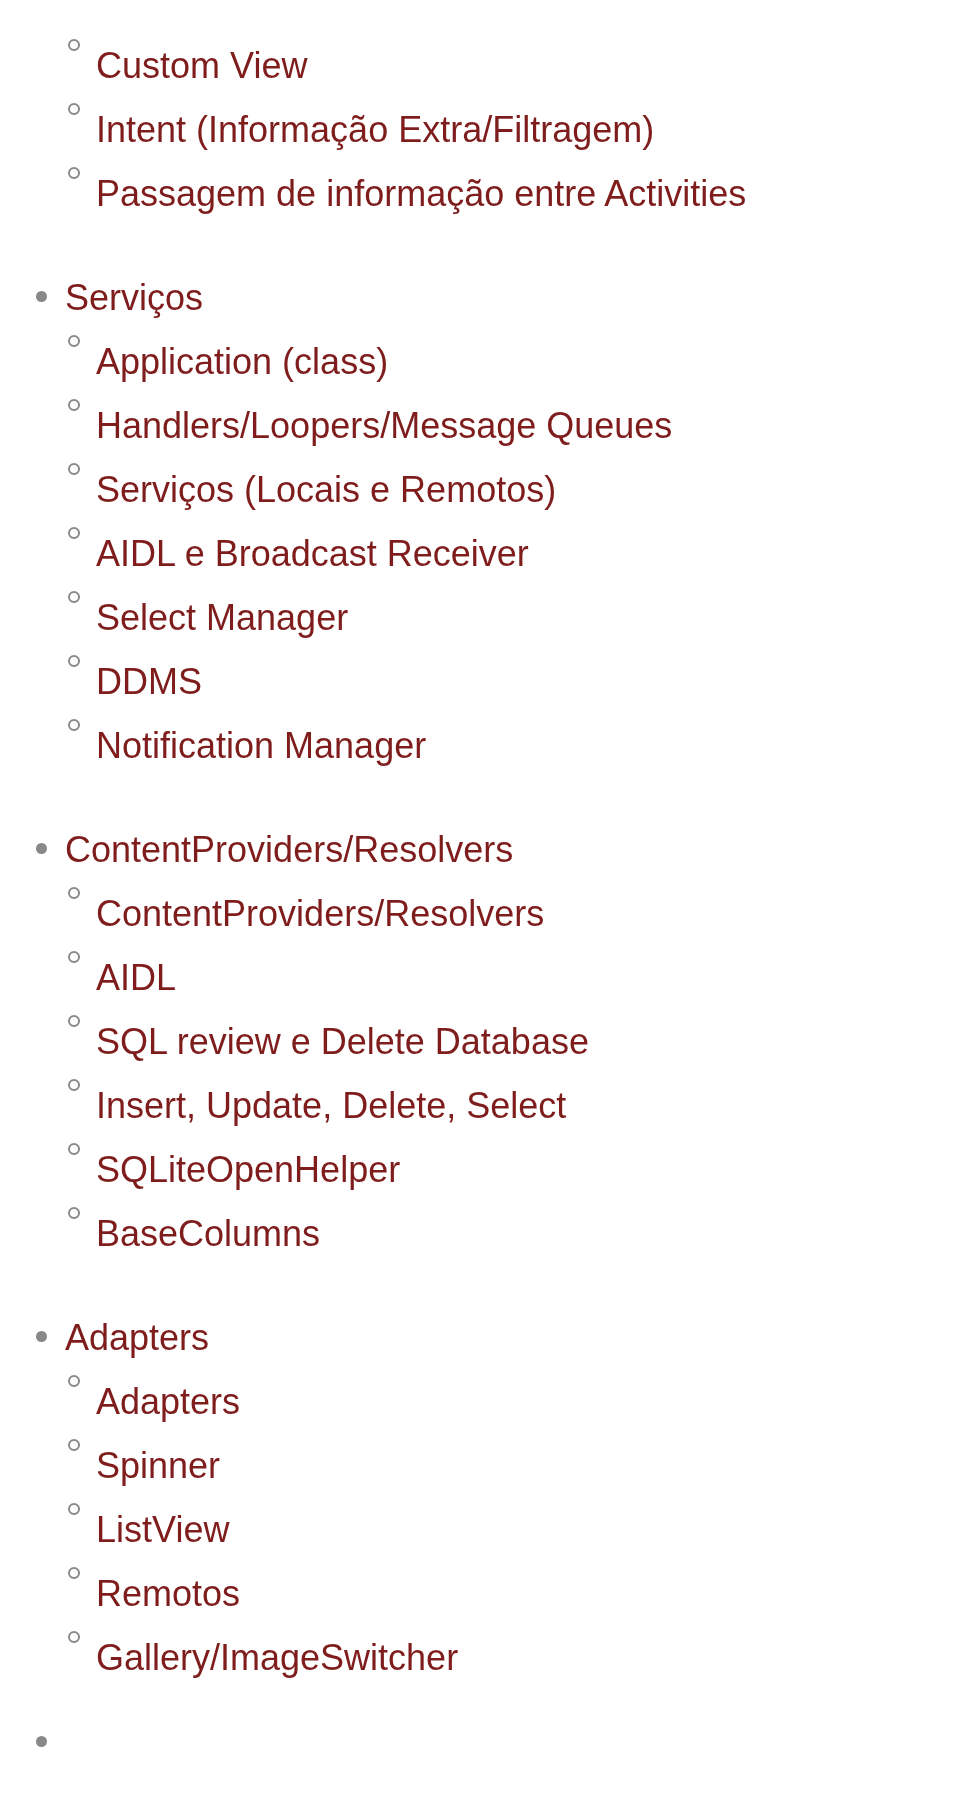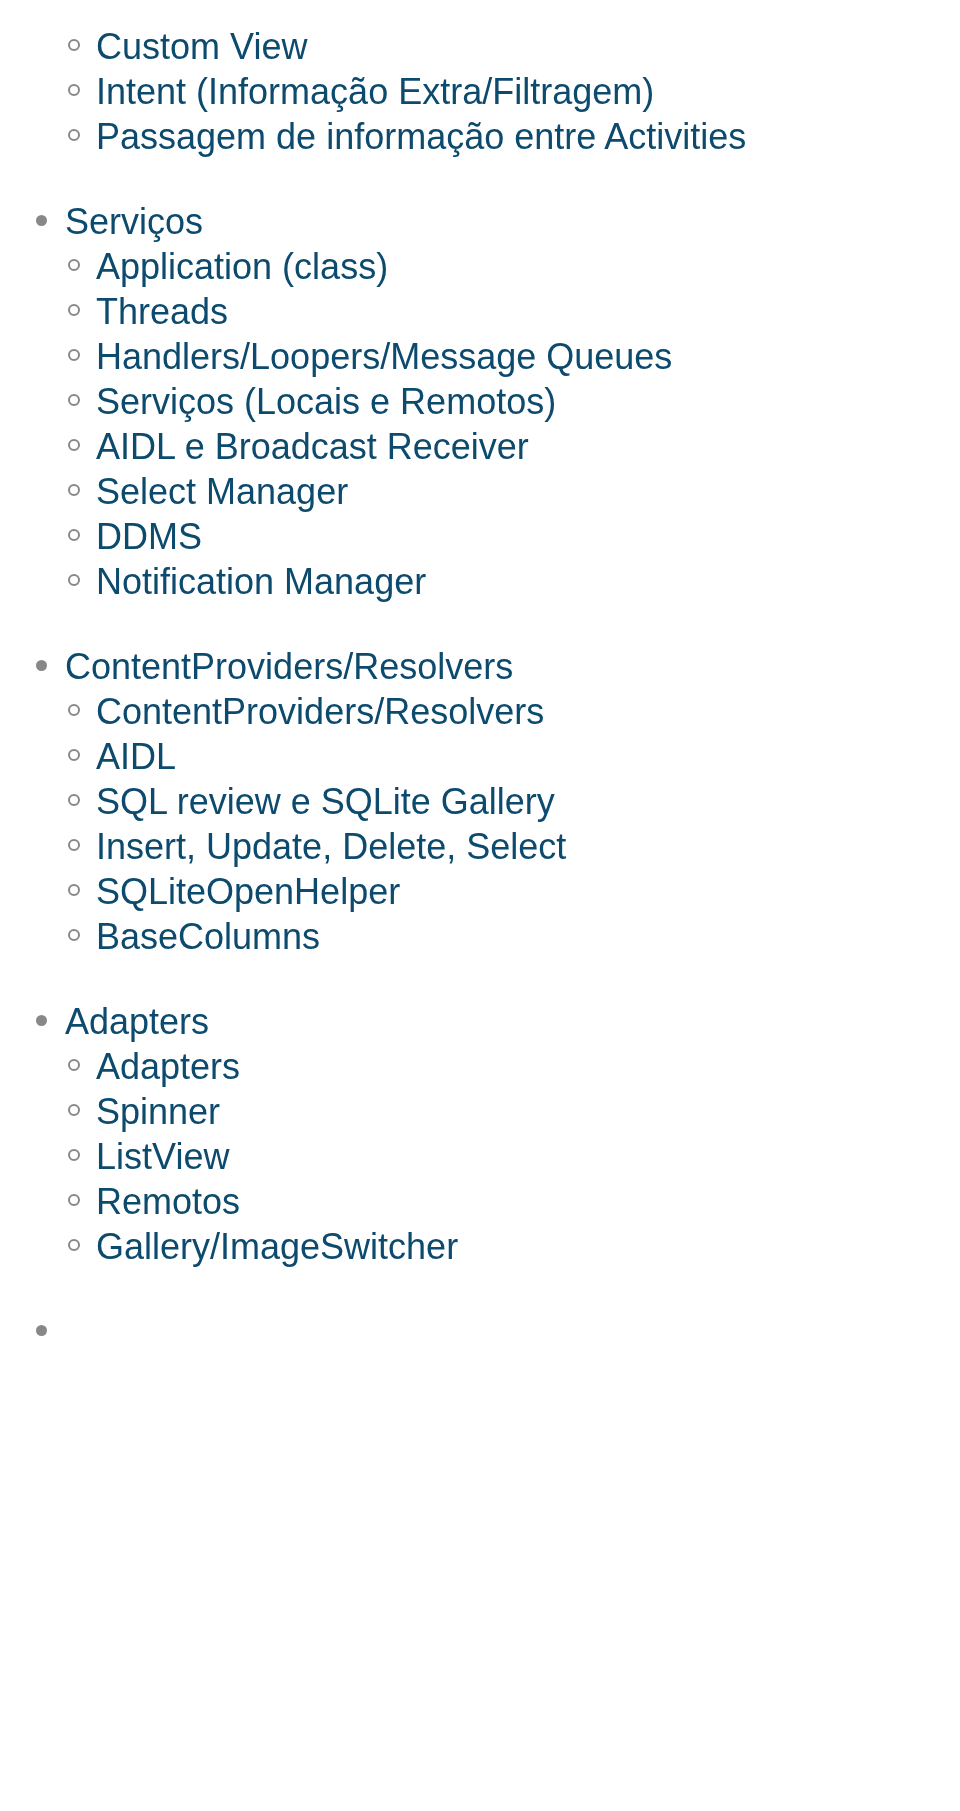--- a/index.html
+++ b/index.html
@@ -18,21 +18,21 @@
     padding: 0;
     list-style: none;
   }
   ul.top > li {
     margin: 0 0 40px 0;
     padding: 0;
   }
   
   .bullet-disc {
     display: flex;
-    align-items: flex-start;
+    align-items: center;
   }
   .bullet-disc::before {
     content: '';
     width: 11px;
     height: 11px;
     border-radius: 50%;
     background: #888888;
     margin-top: 16px;
     margin-right: 18px;
     flex-shrink: 0;
@@ -56,22 +56,23 @@
     border: 2px solid #888888;
     border-radius: 50%;
     background: transparent;
     margin-top: 15px;
     margin-right: 16px;
     flex-shrink: 0;
   }
   .label {
     font-size: 36px;
     line-height: 1.25;
-    color: #0c4a6e;
+    color: #7f1d1d;
     font-weight: 400;
+    margin-top: 19px;
   }
   .sub .label {
     font-size: 36px;
   }
 </style>
 </head>
 <body>
 
 <div class="page">
   <ul class="top">
@@ -92,23 +93,20 @@
 
     <li>
       <div class="bullet-disc">
         <span class="label">Serviços</span>
       </div>
       <ul class="sub">
         <li>
             <span class="label">Application (class)</span>
           </li>
         <li>
-            <span class="label">Threads</span>
-          </li>
-        <li>
             <span class="label">Handlers/Loopers/Message Queues</span>
           </li>
         <li>
             <span class="label">Serviços (Locais e Remotos)</span>
           </li>
         <li>
             <span class="label">AIDL e Broadcast Receiver</span>
           </li>
         <li>
             <span class="label">Select Manager</span>
@@ -127,21 +125,21 @@
         <span class="label">ContentProviders/Resolvers</span>
       </div>
       <ul class="sub">
         <li>
             <span class="label">ContentProviders/Resolvers</span>
           </li>
         <li>
             <span class="label">AIDL</span>
           </li>
         <li>
-            <span class="label">SQL review e SQLite Gallery</span>
+            <span class="label">SQL review e Delete Database</span>
           </li>
         <li>
             <span class="label">Insert, Update, Delete, Select</span>
           </li>
         <li>
             <span class="label">SQLiteOpenHelper</span>
           </li>
         <li>
             <span class="label">BaseColumns</span>
           </li>

